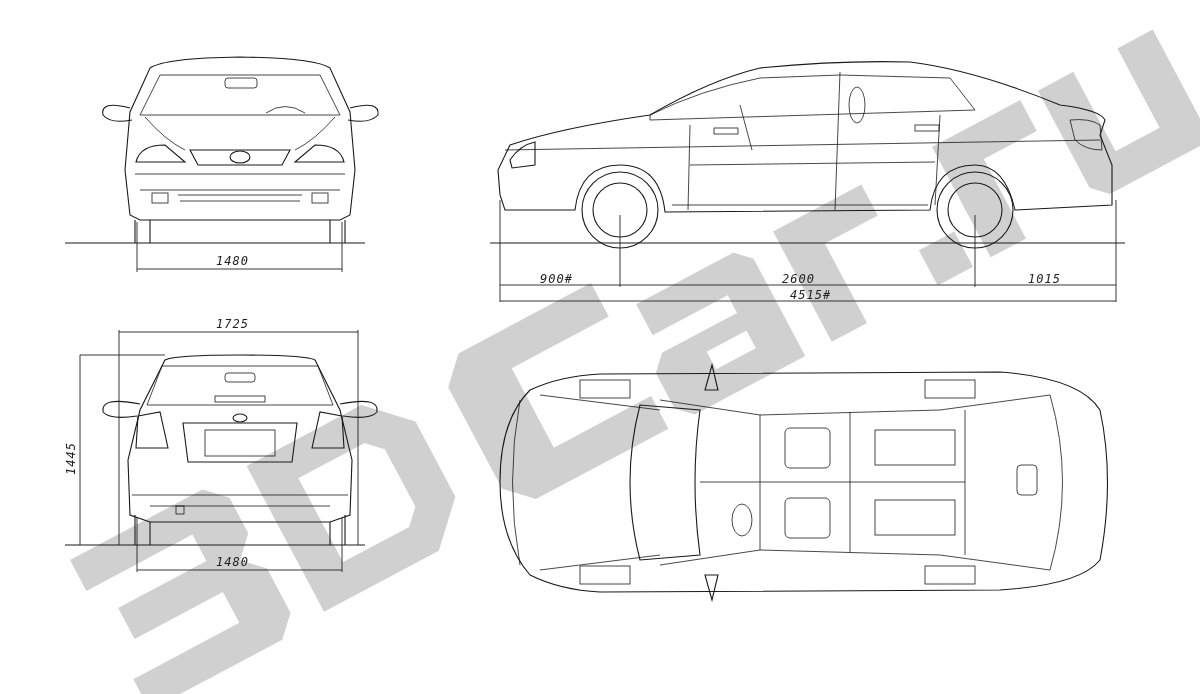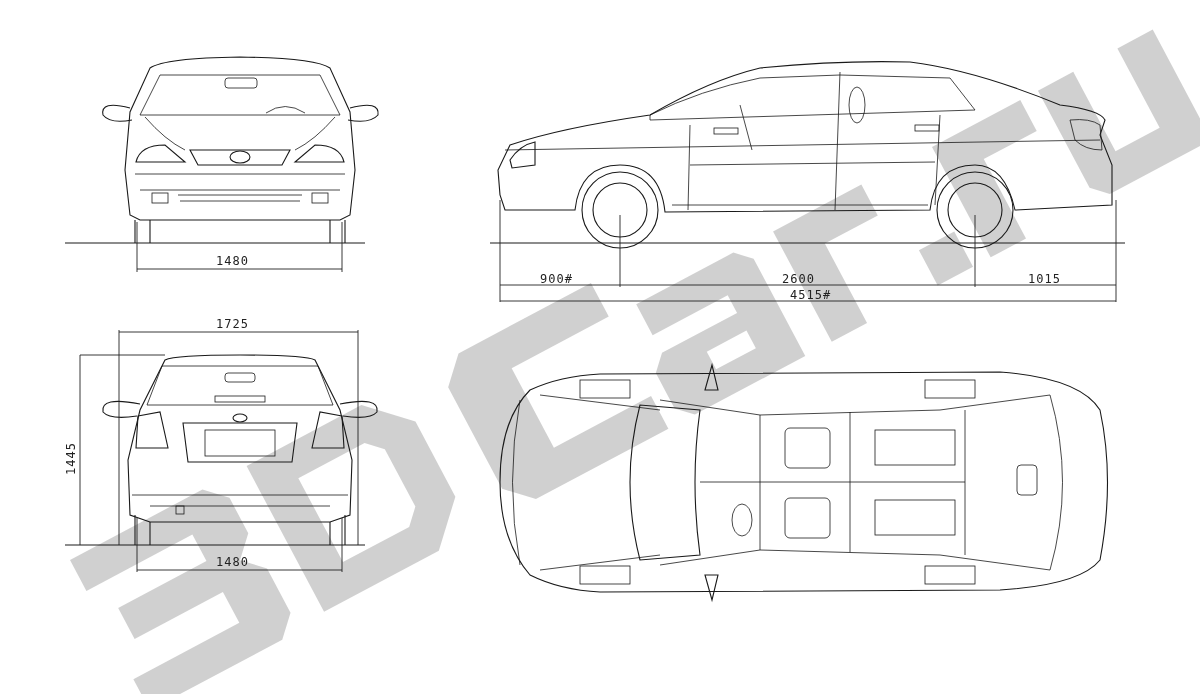--- a/index.html
+++ b/index.html
@@ -1,16 +1,16 @@
 <!DOCTYPE html>
 <html><head>
 <meta charset="utf-8">
 <style>
   html,body{margin:0;padding:0;background:#fff;}
-  #canvas{position:relative;width:1200px;height:694px;background:#fff;overflow:hidden;font-family:"DejaVu Sans Mono","Liberation Mono",monospace;}
+  #canvas{position:relative;width:1200px;height:694px;background:#fff;overflow:hidden;font-family:"DejaVu Sans Mono","Liberation Mono",monospace;font-style:italic;}
   svg{position:absolute;left:0;top:0;}
   .ln{fill:none;stroke:#1a1a1a;stroke-width:1.1;}
   .thin{fill:none;stroke:#1a1a1a;stroke-width:0.8;}
   .dim{fill:none;stroke:#222;stroke-width:0.9;}
   .dimtxt{font-family:"DejaVu Sans Mono","Liberation Mono",monospace;font-size:12px;fill:#222;letter-spacing:1px;}
   .wm{fill:#c8c8c8;opacity:0.85;}
 </style>
 </head>
 <body>
 

